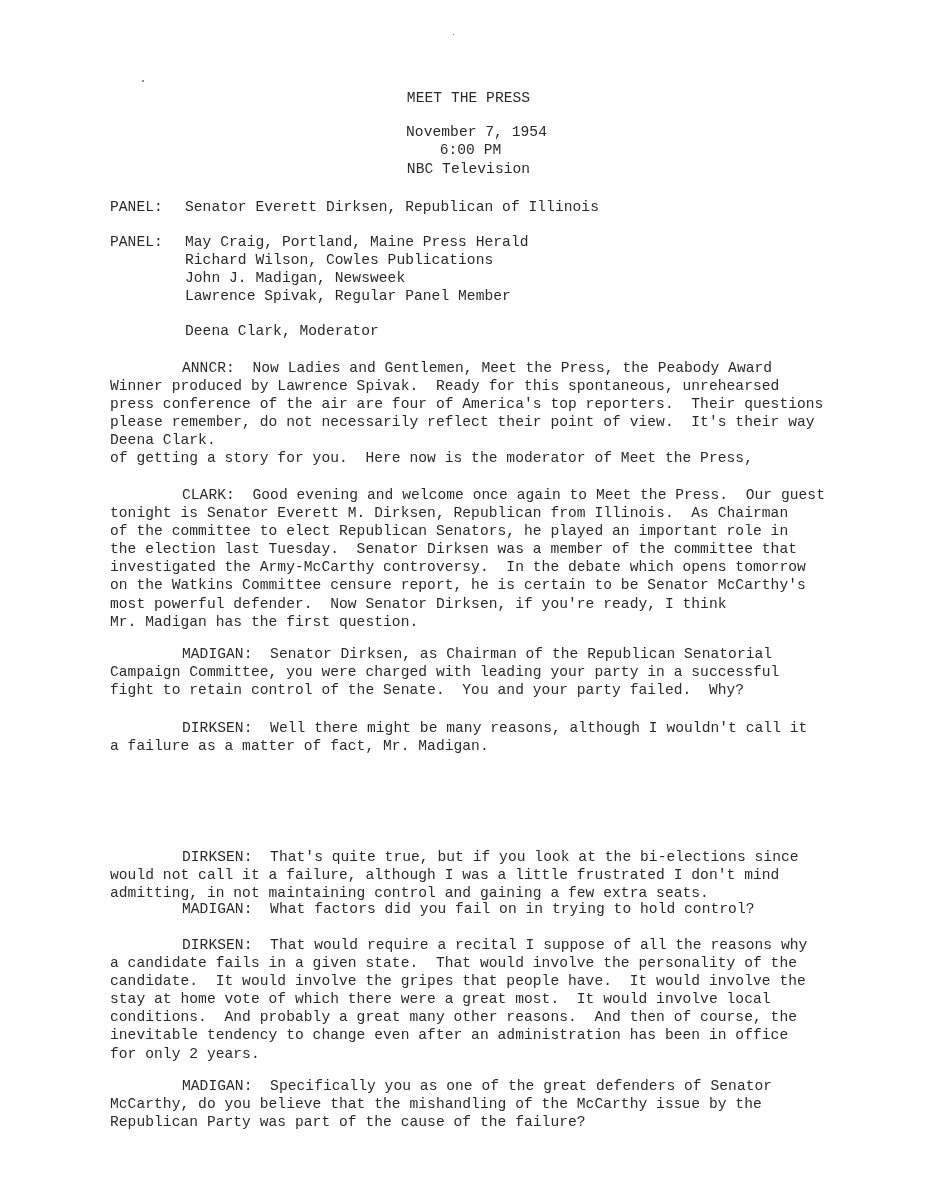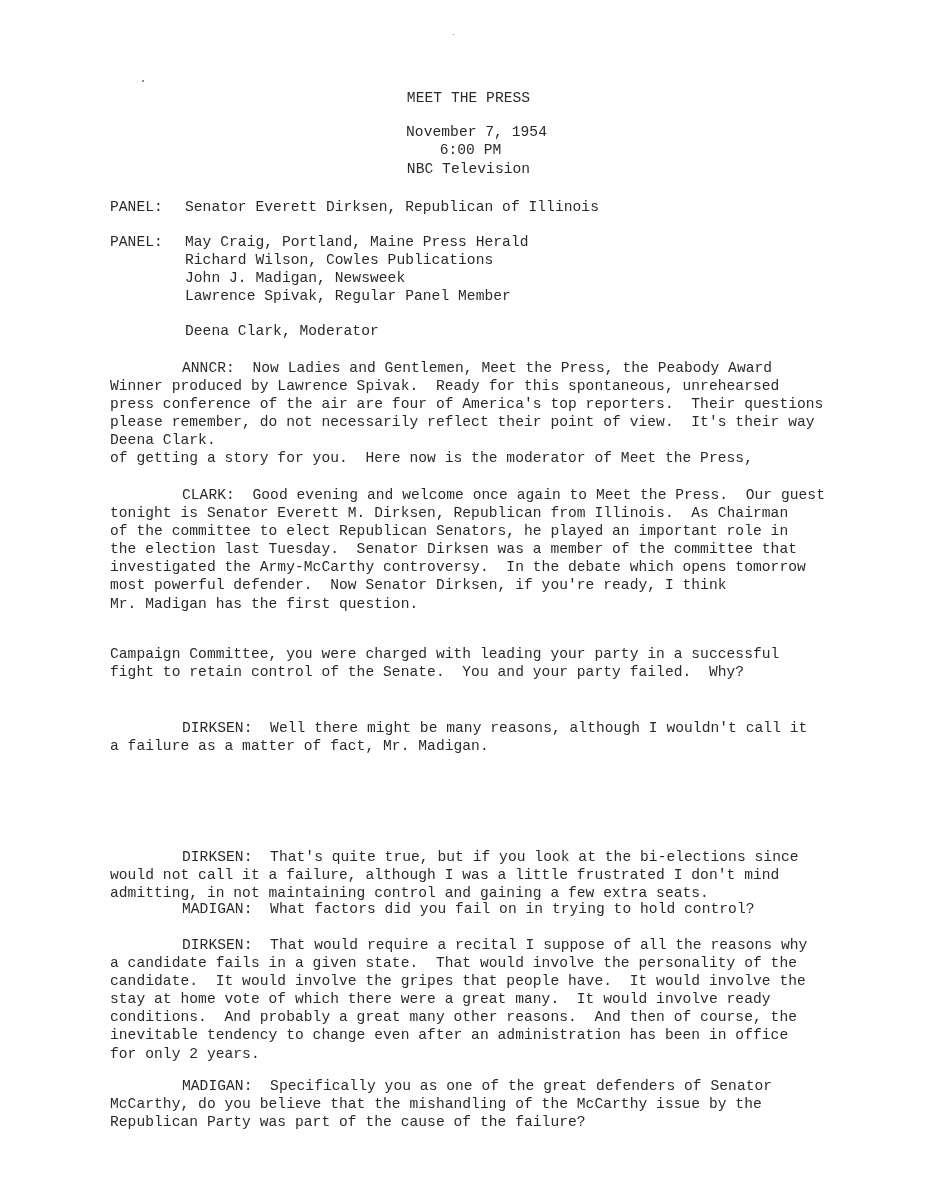--- a/index.html
+++ b/index.html
@@ -47,25 +47,27 @@
     <div class="line">Deena Clark.</div>
     <div class="line">of getting a story for you.  Here now is the moderator of Meet the Press,</div>
   </div>
 
   <div class="para" style="top:486px;">
     <div class="line speaker"><span>CLARK:</span>  <span>Good evening and welcome once again to Meet the Press.  Our guest</span></div>
     <div class="line">tonight is Senator Everett M. Dirksen, Republican from Illinois.  As Chairman</div>
     <div class="line">of the committee to elect Republican Senators, he played an important role in</div>
     <div class="line">the election last Tuesday.  Senator Dirksen was a member of the committee that</div>
     <div class="line">investigated the Army-McCarthy controversy.  In the debate which opens tomorrow</div>
+    <div class="line">on the Watkins Committee censure report, he is certain to be Senator McCarthy's</div>
     <div class="line">most powerful defender.  Now Senator Dirksen, if you're ready, I think</div>
     <div class="line">Mr. Madigan has the first question.</div>
   </div>
 
   <div class="para" style="top:645px;">
+    <div class="line speaker"><span>MADIGAN:</span>  <span>Senator Dirksen, as Chairman of the Republican Senatorial</span></div>
     <div class="line">Campaign Committee, you were charged with leading your party in a successful</div>
     <div class="line">fight to retain control of the Senate.  You and your party failed.  Why?</div>
   </div>
 
   <div class="para" style="top:719px;">
     <div class="line speaker"><span>DIRKSEN:</span>  <span>Well there might be many reasons, although I wouldn't call it</span></div>
     <div class="line">a failure as a matter of fact, Mr. Madigan.</div>
   </div>
 
 
@@ -76,21 +78,21 @@
   </div>
 
   <div class="para" style="top:900px;">
     <div class="line speaker"><span>MADIGAN:</span>  <span>What factors did you fail on in trying to hold control?</span></div>
   </div>
 
   <div class="para" style="top:936px;">
     <div class="line speaker"><span>DIRKSEN:</span>  <span>That would require a recital I suppose of all the reasons why</span></div>
     <div class="line">a candidate fails in a given state.  That would involve the personality of the</div>
     <div class="line">candidate.  It would involve the gripes that people have.  It would involve the</div>
-    <div class="line">stay at home vote of which there were a great many.  It would involve ready</div>
+    <div class="line">stay at home vote of which there were a great most.  It would involve local</div>
     <div class="line">conditions.  And probably a great many other reasons.  And then of course, the</div>
     <div class="line">inevitable tendency to change even after an administration has been in office</div>
     <div class="line">for only 2 years.</div>
   </div>
 
   <div class="para" style="top:1077px;">
     <div class="line speaker"><span>MADIGAN:</span>  <span>Specifically you as one of the great defenders of Senator</span></div>
     <div class="line">McCarthy, do you believe that the mishandling of the McCarthy issue by the</div>
     <div class="line">Republican Party was part of the cause of the failure?</div>
   </div>

